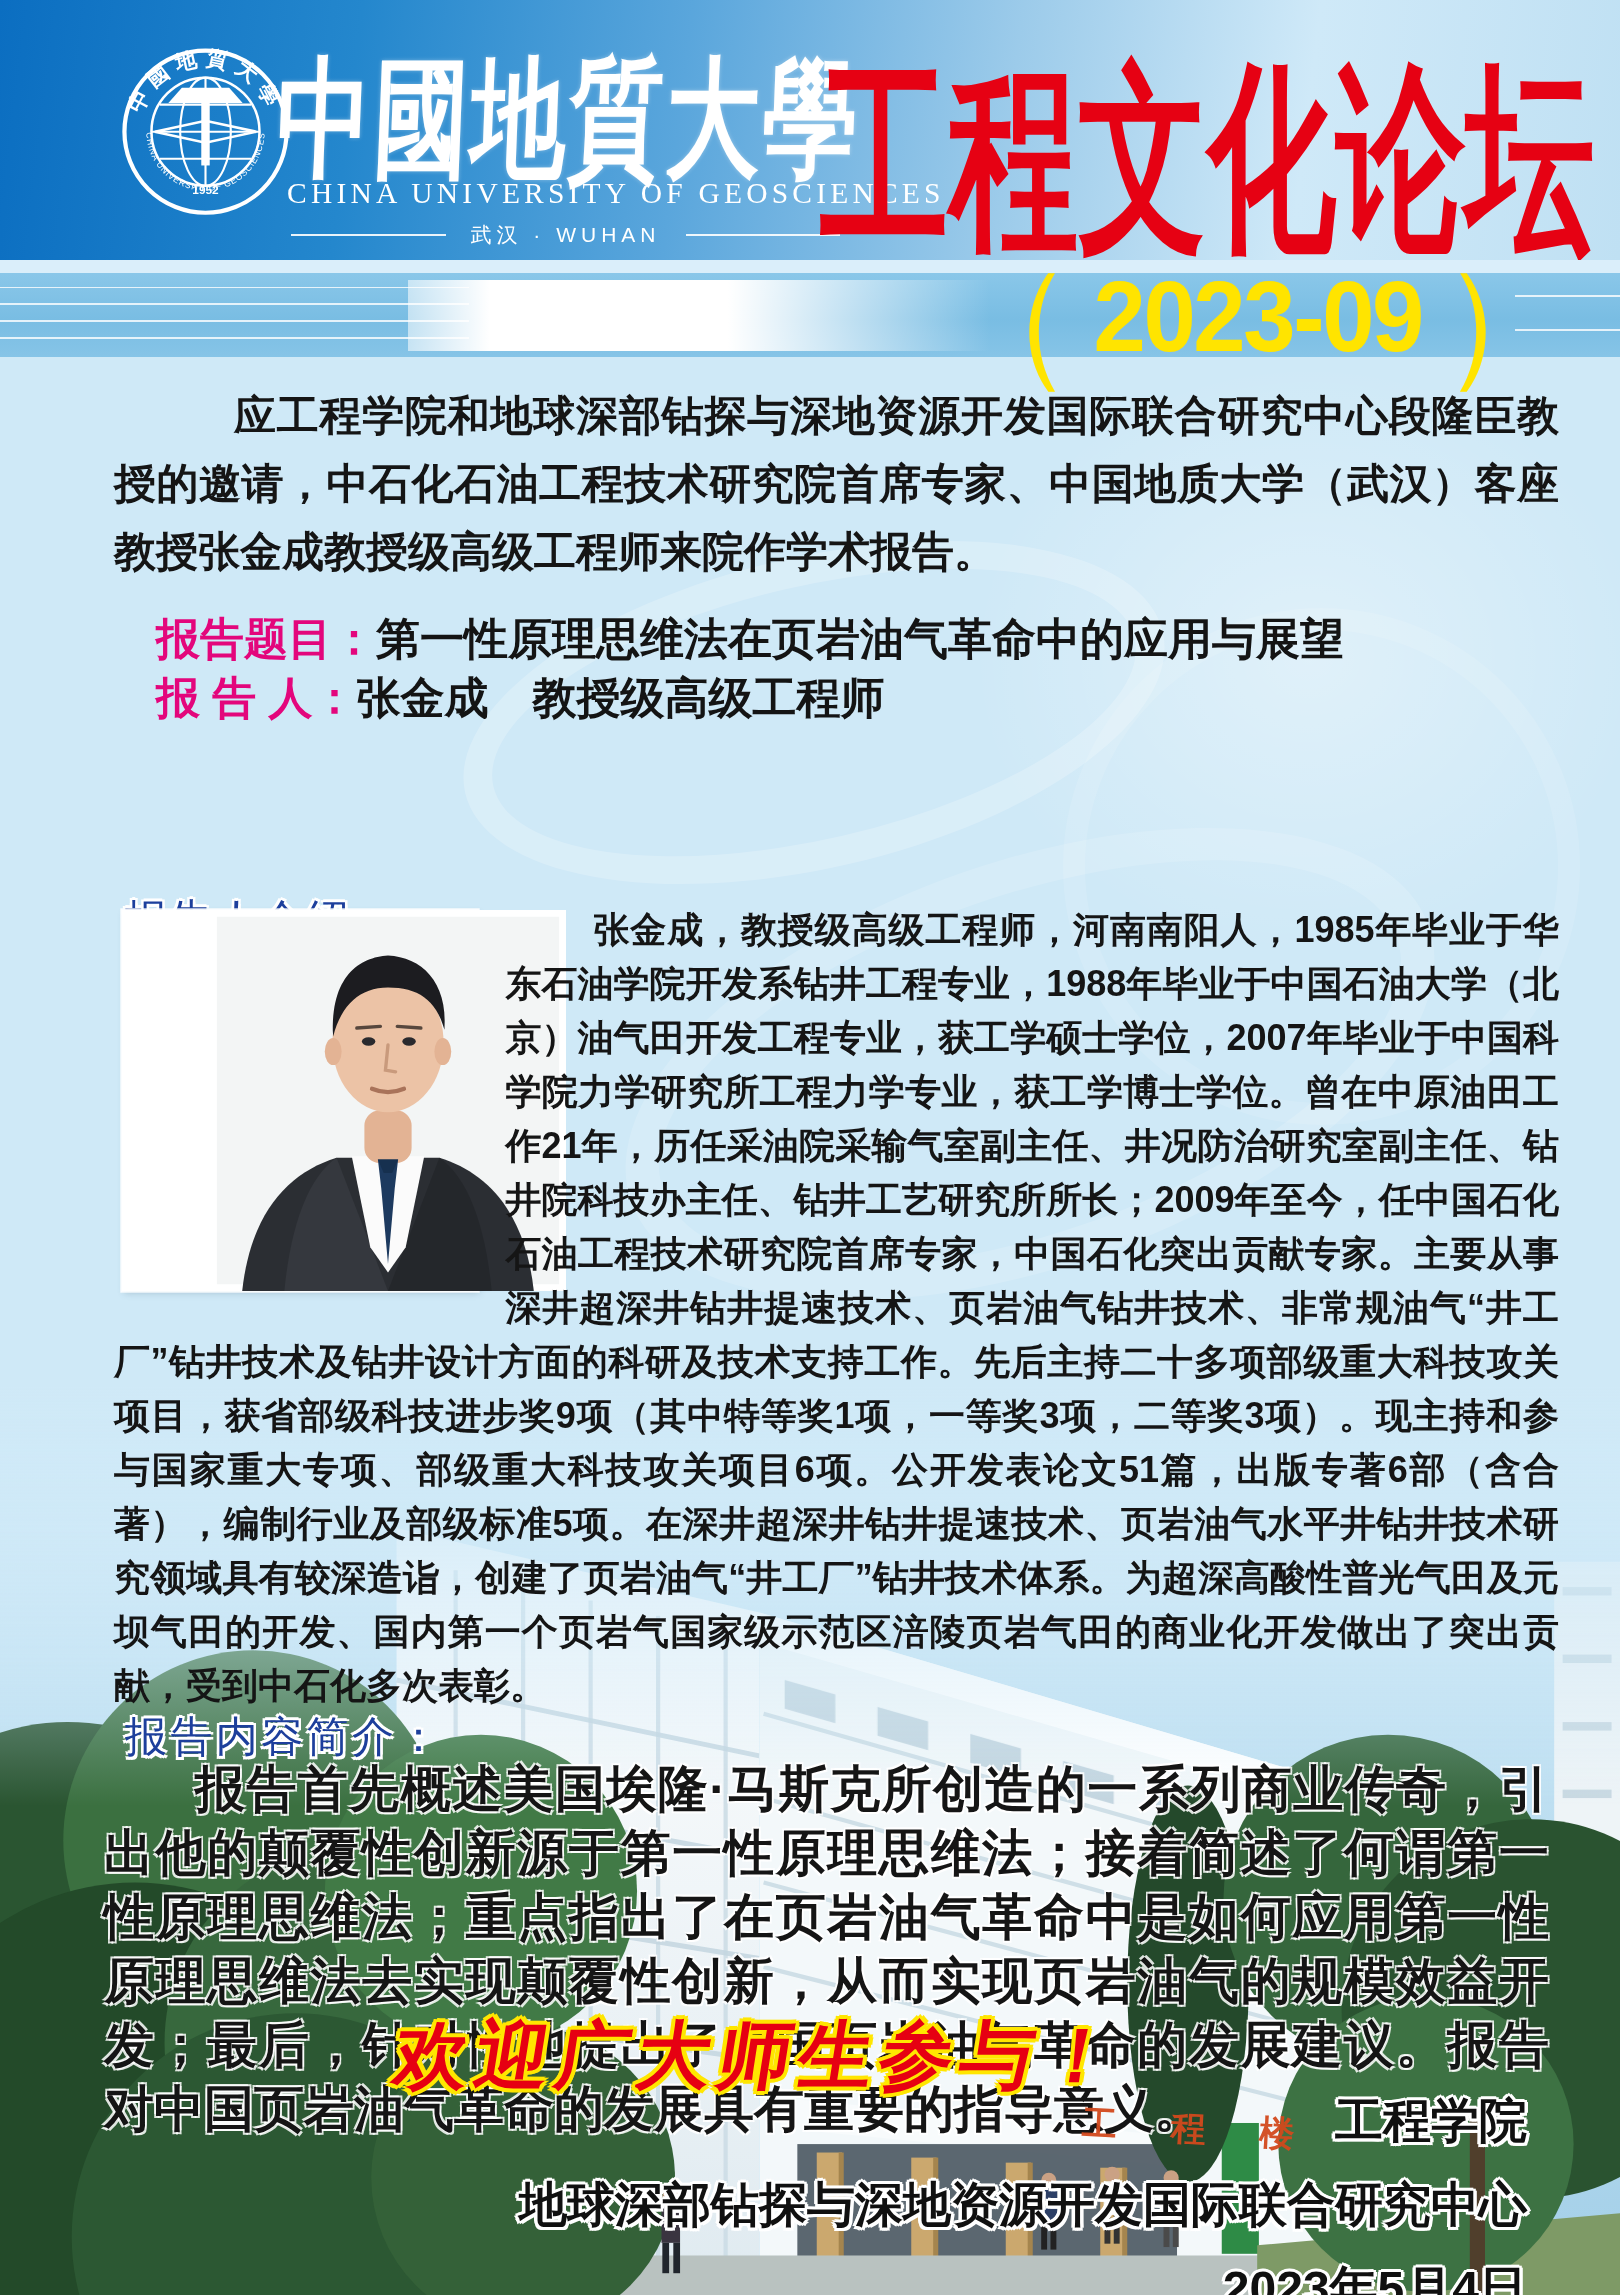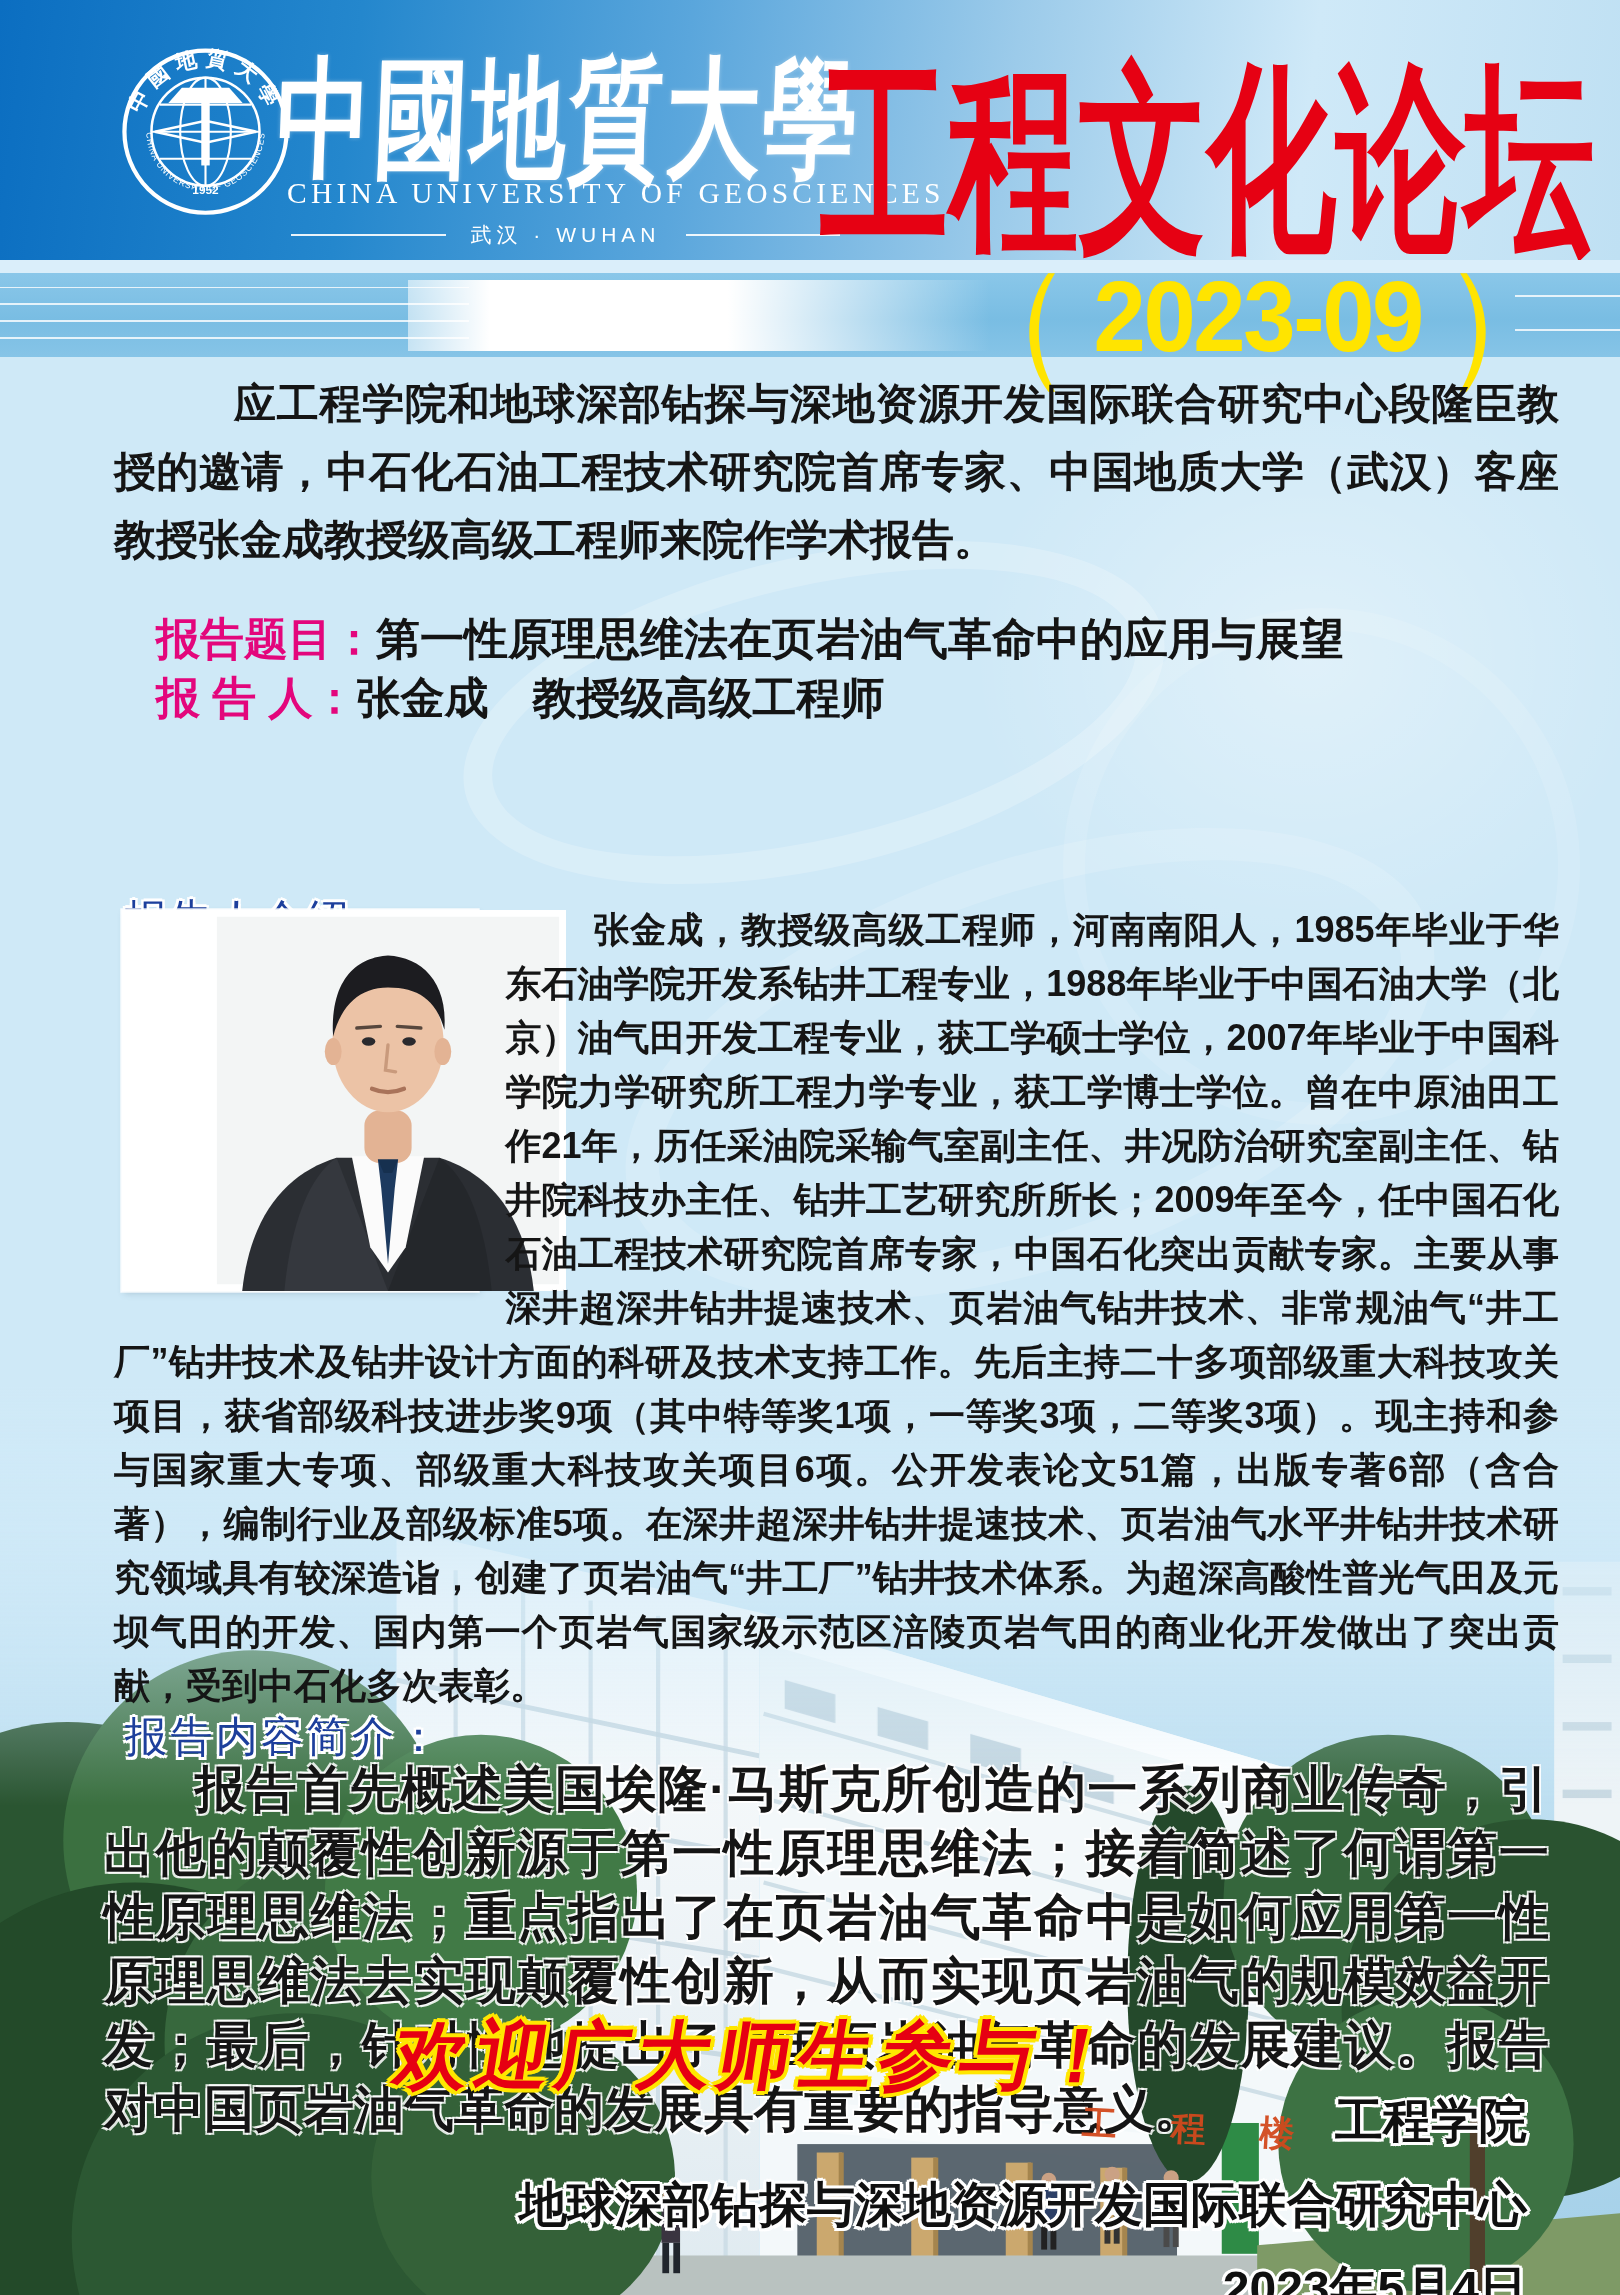--- a/index.html
+++ b/index.html
@@ -40,21 +40,21 @@
     transform:scaleX(.94);line-height:1;margin:0 8.4px;padding-bottom:6.8px;}
   
   .swirl{position:absolute;border-radius:50%;pointer-events:none;}
   .sw1{left:456px;top:557px;width:658px;height:253px;border:29px solid rgba(255,255,255,.22);transform:rotate(-13deg);}
   .sw2{left:608px;top:861px;width:776px;height:338px;border:34px solid rgba(255,255,255,.15);transform:rotate(-19deg);}
   .sw3{left:1063px;top:608px;width:473px;height:473px;border:22px solid rgba(255,255,255,.12);}
   .glow{left:971px;top:363px;width:675px;height:591px;border:none;
     background:radial-gradient(closest-side,rgba(255,255,255,.35),rgba(255,255,255,0));}
   
   .blocktext{color:#151515;font-weight:700;text-align:justify;}
-  .intro{position:absolute;left:114px;top:370px;width:1445px;font-size:42px;line-height:68px;text-indent:120px;}
+  .intro{position:absolute;left:114px;top:382px;width:1445px;font-size:42px;line-height:68px;text-indent:120px;}
   .details{position:absolute;left:120px;top:609px;width:1460px;font-size:44px;line-height:59px;font-weight:700;white-space:nowrap;margin-left:36px;}
   .details .lbl{color:#e3067c;}
   .details .val{color:#141414;}
   .sec-head{position:absolute;font-size:42px;font-weight:400;color:#1d3f9c;letter-spacing:3.4px;white-space:nowrap;
     text-shadow:-2.5px -2.5px 0 #ffffff,2.5px -2.5px 0 #ffffff,-2.5px 2.5px 0 #ffffff,2.5px 2.5px 0 #ffffff,0 3.4px 0 #ffffff,0 -3.4px 0 #ffffff;margin-top:26px;}
   .head1{left:125px;top:866px;}
   .head2{left:125px;top:1683px;}
   .bio{position:absolute;left:114px;top:903px;width:1445px;font-size:36px;line-height:54px;text-indent:88px;}
   .photo{
     float:left;width:356px;height:381px;margin:6.8px 27px 5px 8.4px;

